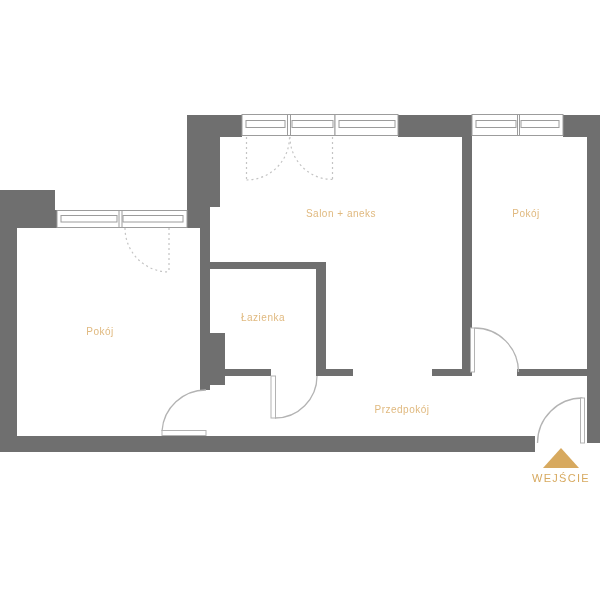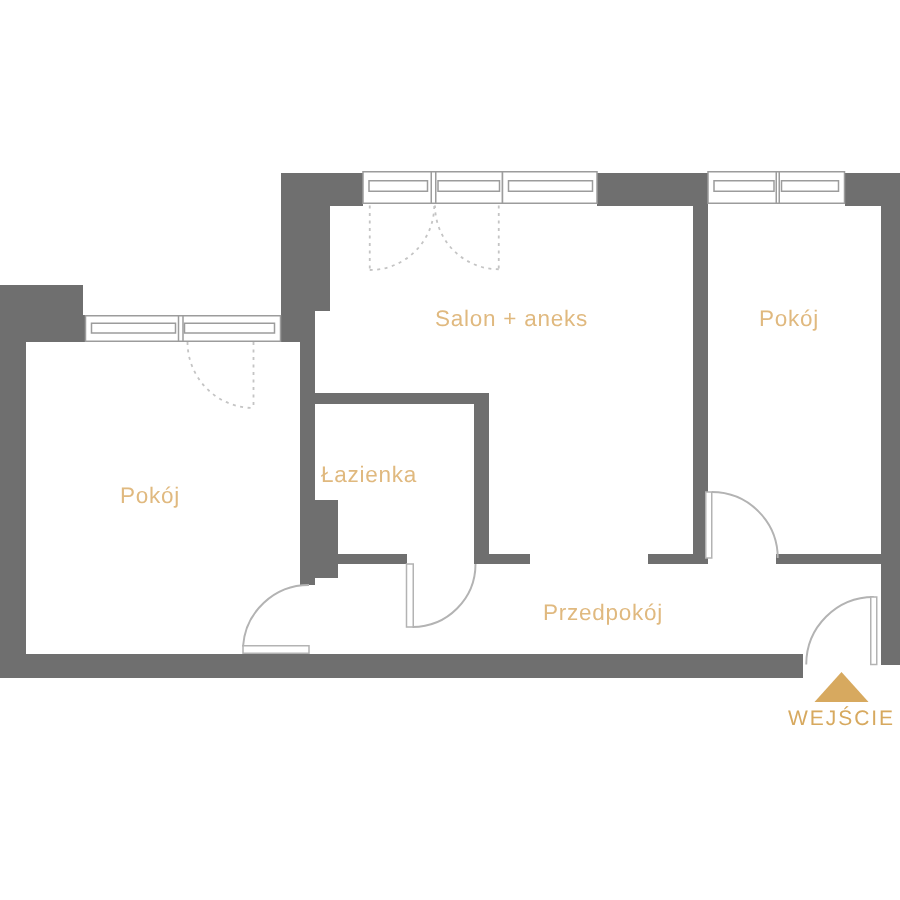--- a/index.html
+++ b/index.html
@@ -11,26 +11,26 @@
   .wall{fill:var(--wall,#6f6f6f);}
   .win-outer{fill:#ffffff;stroke:var(--frame,#9c9c9c);stroke-width:1;}
   .win-sash{fill:#ffffff;stroke:var(--frame,#9c9c9c);stroke-width:1;}
   .win-mullion{stroke:var(--frame,#9c9c9c);stroke-width:1;}
   .door-arc{fill:none;stroke:var(--line,#b3b3b3);stroke-width:1.3;}
   .door-leaf{fill:#ffffff;stroke:var(--line,#b3b3b3);stroke-width:1;}
   .swing-dash{fill:none;stroke:var(--dash,#c4c4c4);stroke-width:1.2;stroke-dasharray:2 3;}
   .entry-tri{fill:var(--accent,#d7a95f);}
   .room-label{
     position:absolute;transform:translate(-50%,-50%);
-    font-size:15px;letter-spacing:.5px;color:var(--label,#e0b97f);
+    font-size:10px;letter-spacing:.5px;color:var(--label,#e0b97f);
     white-space:nowrap;font-weight:400;
   }
   .entrance-label{
     position:absolute;transform:translate(-50%,-50%);
-    font-size:14px;letter-spacing:1.3px;color:var(--accent,#d7a95f);
+    font-size:11px;letter-spacing:1.3px;color:var(--accent,#d7a95f);
     white-space:nowrap;font-weight:400;text-transform:uppercase;
   }
 </style>
 </head>
 <body>
 
 <div class="stage">
 
   <svg class="plan-svg" width="600" height="600" viewBox="0 0 600 600">
 
@@ -136,20 +136,20 @@
       </g>
     </g>
 
     <polygon class="entry-tri" points="561,448 543,468 579,468"></polygon>
   </svg>
 
   <span class="room-label" style="left:341px;top:213px;">Salon + aneks</span>
 
   <span class="room-label" style="left:526px;top:213px;">Pokój</span>
 
-  <span class="room-label" style="left:246px;top:317px;">Łazienka</span>
+  <span class="room-label" style="left:263px;top:317px;">Łazienka</span>
 
   <span class="room-label" style="left:100px;top:331px;">Pokój</span>
 
   <span class="room-label" style="left:402px;top:409px;">Przedpokój</span>
 
   <span class="entrance-label" style="left:561px;top:478px;">WEJŚCIE</span>
 </div>
 
 </body></html>

